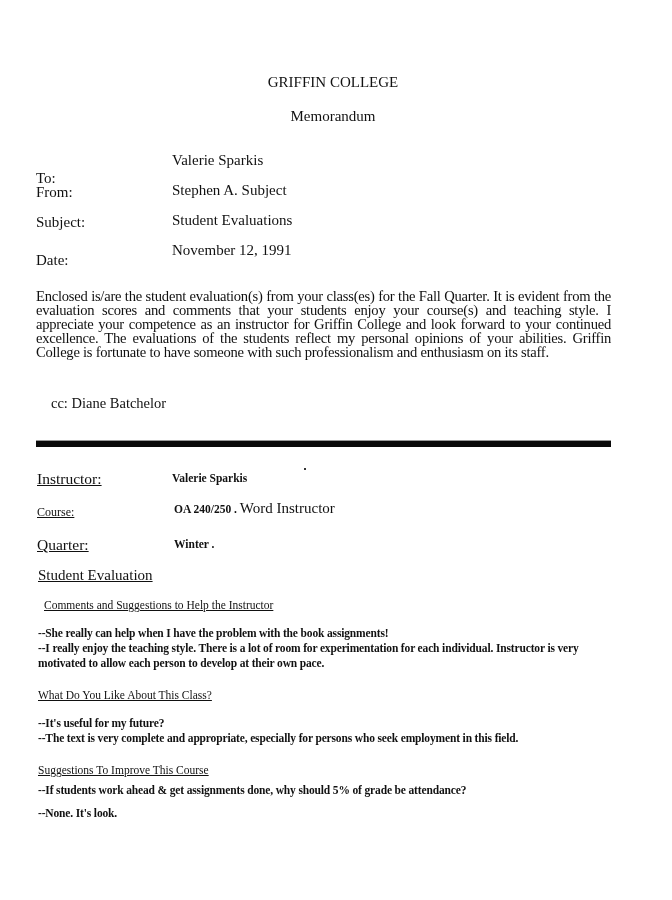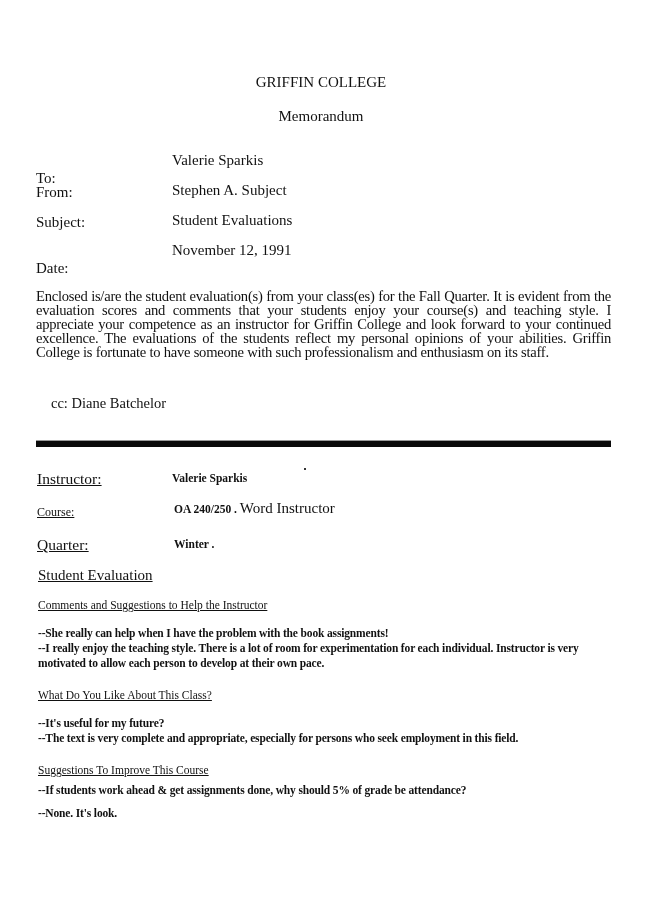--- a/index.html
+++ b/index.html
@@ -2,21 +2,21 @@
 <html><head>
 <meta charset="utf-8">
 <style>
   html, body { margin: 0; padding: 0; background: #ffffff; }
   body {
     width: 672px; height: 900px; position: relative; overflow: hidden;
     font-family: "Liberation Serif", "DejaVu Serif", serif;
     color: #111111;
   }
   .abs { position: absolute; white-space: nowrap; }
-  .title { left: 0; width: 642px; text-align: center; font-size: 15px; }
+  .title { left: 12px; width: 642px; text-align: center; font-size: 15px; }
   .hdr-label { left: 36px; font-size: 15px; }
   .hdr-value { left: 172px; font-size: 15px; }
   .para {
     position: absolute; left: 36px; top: 289px; width: 575px;
     font-size: 14.6px; line-height: 14px; text-align: justify;
     letter-spacing: -0.25px;
   }
   .cc { left: 36px; top: 395px; font-size: 14.5px; margin-left: 15px; }
   .rule {
     position: absolute; left: 36px; top: 441px; width: 575px; height: 6px;
@@ -42,21 +42,21 @@
 <div>
   <div class="abs hdr-label" style="top:154px;margin-top:16px;">To:</div>
   <div class="abs hdr-value" style="top:152px;">Valerie Sparkis</div>
 
   <div class="abs hdr-label" style="top:184px;">From:</div>
   <div class="abs hdr-value" style="top:182px;">Stephen A. Subject</div>
 
   <div class="abs hdr-label" style="top:214px;">Subject:</div>
   <div class="abs hdr-value" style="top:212px;">Student Evaluations</div>
 
-  <div class="abs hdr-label" style="top:260px;">Date:</div>
+  <div class="abs hdr-label" style="top:252px;">Date:</div>
   <div class="abs hdr-value" style="top:242px;">November 12, 1991</div>
 </div>
 
 <div class="para">Enclosed is/are the student evaluation(s) from your class(es) for the Fall Quarter. It is evident from the evaluation scores and comments that your students enjoy your course(s) and teaching style. I appreciate your competence as an instructor for Griffin College and look forward to your continued excellence. The evaluations of the students reflect my personal opinions of your abilities. Griffin College is fortunate to have someone with such professionalism and enthusiasm on its staff.</div>
 <div class="abs cc">cc: Diane Batchelor</div>
 
 <div class="rule"></div>
 
 <div class="abs eval-label big" style="top:470px;">Instructor:</div>
 <div class="abs eval-value" style="top:472px;">Valerie Sparkis</div>
@@ -66,21 +66,21 @@
 <div class="abs eval-value" style="top:500px;left:174px;">
   <span>OA 240/250 .</span>
   <span class="course-tail">Word Instructor</span>
 </div>
 
 <div class="abs eval-label big" style="top:536px;">Quarter:</div>
 <div class="abs eval-value" style="top:538px;left:174px;">Winter .</div>
 
 <div class="abs student-eval">Student Evaluation</div>
 
-<div class="abs sec-head" style="top:599px;">Comments and Suggestions to Help the Instructor</div>
+<div class="abs sec-head" style="top:599px;margin-left:6px;">Comments and Suggestions to Help the Instructor</div>
 <div class="abs comment" style="top:627px;">--She really can help when I have the problem with the book assignments!</div>
 <div class="abs comment" style="top:642px;">--I really enjoy the teaching style. There is a lot of room for experimentation for each individual. Instructor is very</div>
 <div class="abs comment" style="top:657px;">motivated to allow each person to develop at their own pace.</div>
 
 <div class="abs sec-head" style="top:689px;">What Do You Like About This Class?</div>
 <div class="abs comment" style="top:717px;">--It's useful for my future?</div>
 <div class="abs comment" style="top:732px;">--The text is very complete and appropriate, especially for persons who seek employment in this field.</div>
 
 <div class="abs sec-head" style="top:764px;">Suggestions To Improve This Course</div>
 <div class="abs comment" style="top:784px;">--If students work ahead &amp; get assignments done, why should 5% of grade be attendance?</div>

